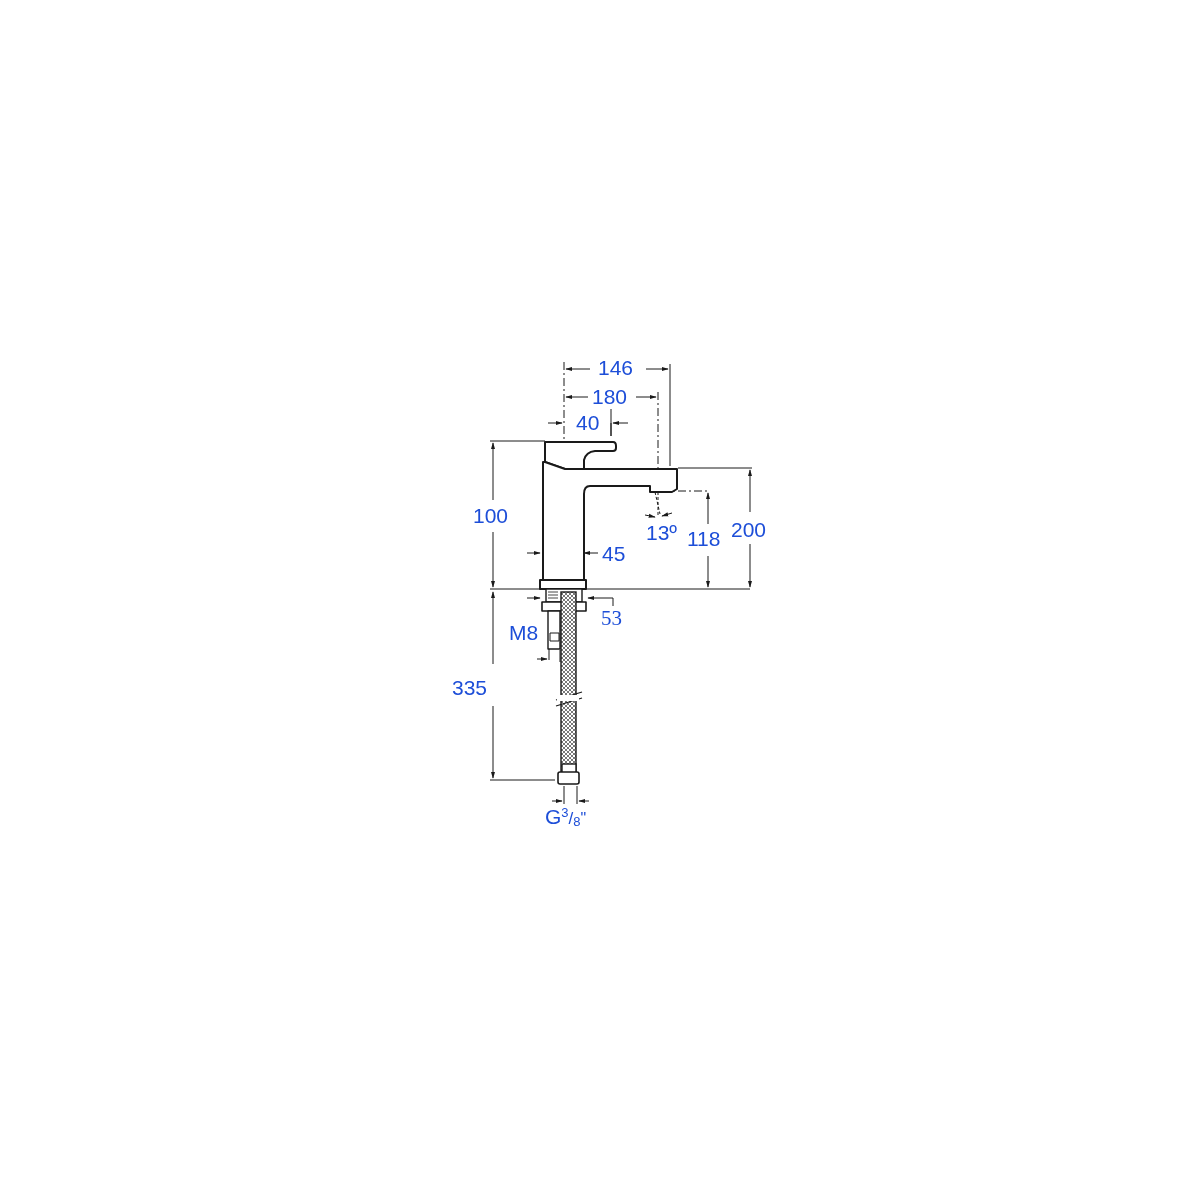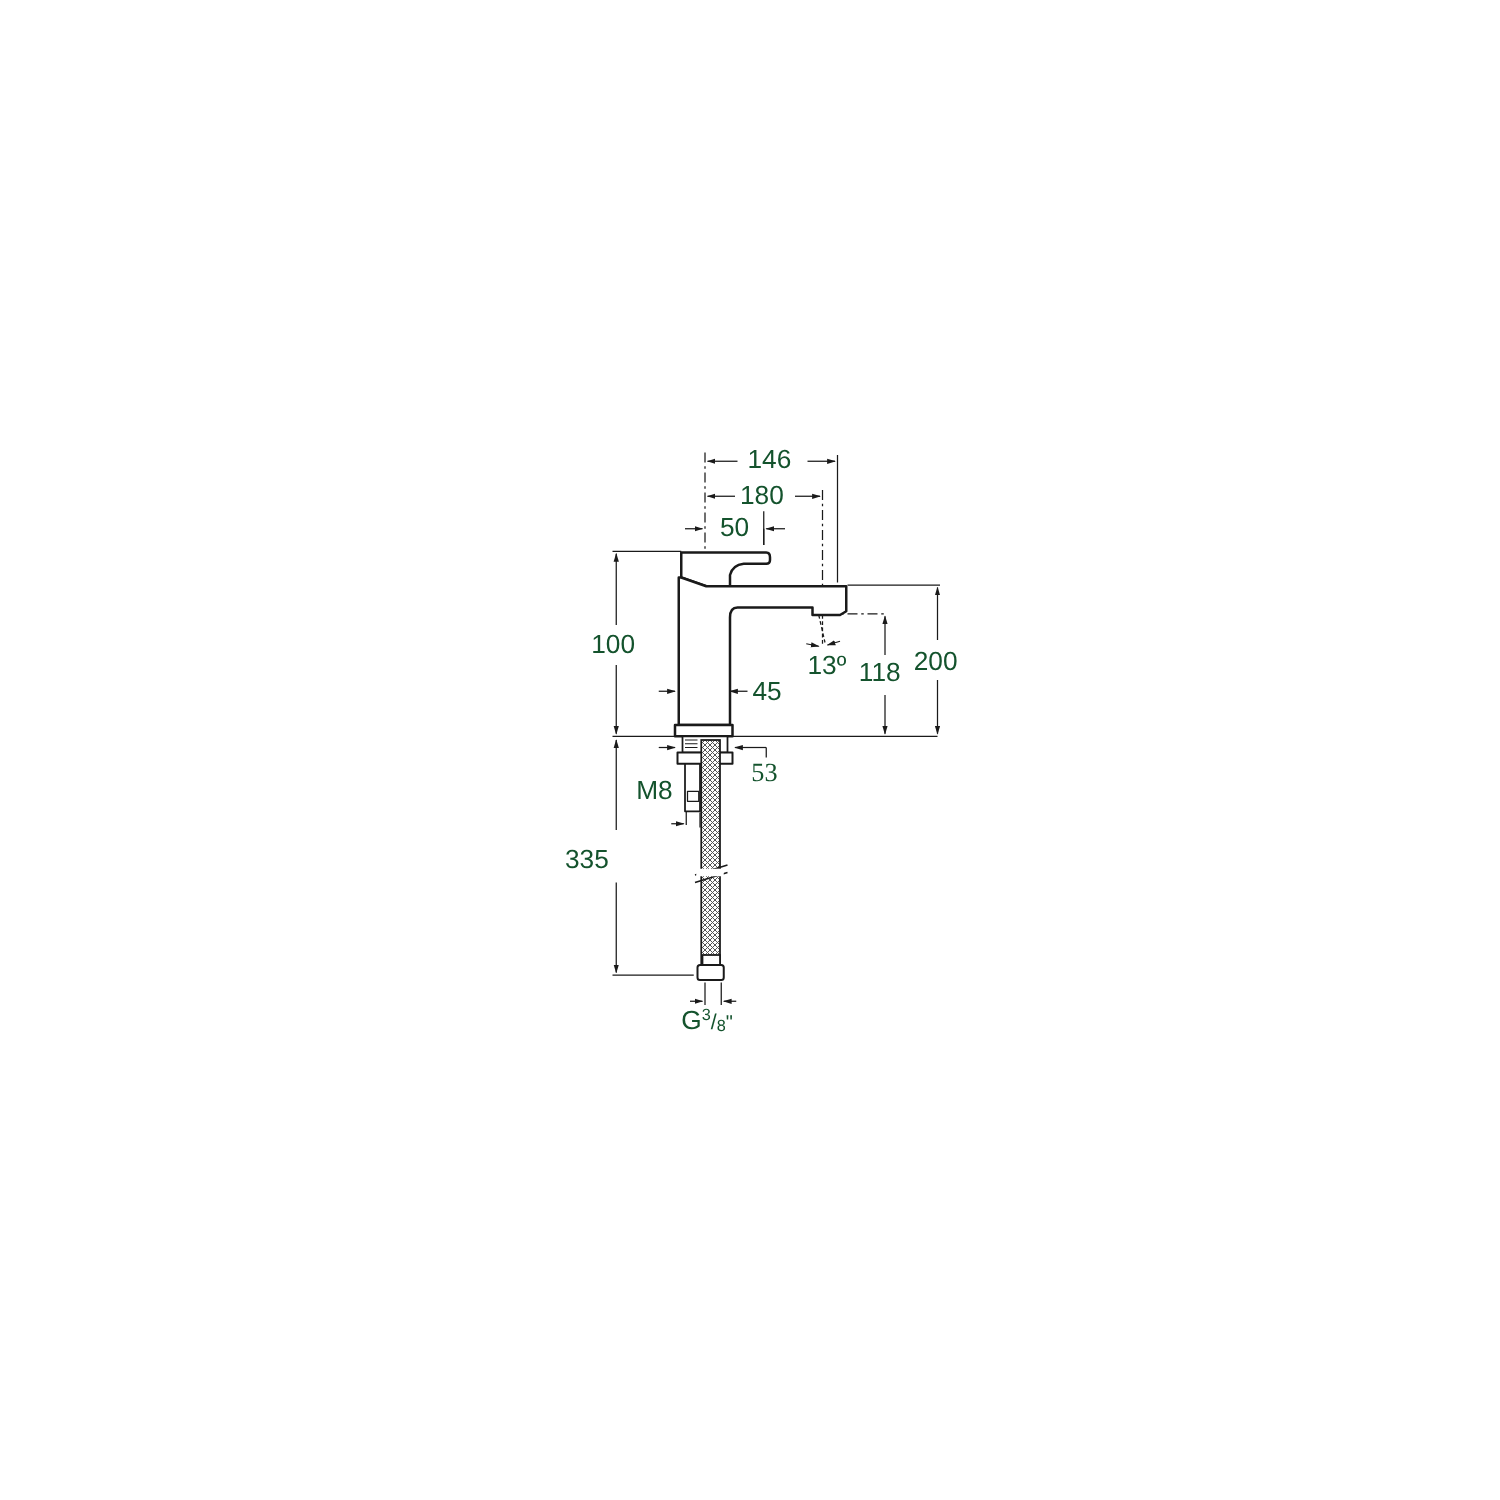--- a/index.html
+++ b/index.html
@@ -1,18 +1,18 @@
 <!DOCTYPE html>
 <html><head>
   <meta charset="utf-8">
   <style>
     html, body { margin: 0; padding: 0; background: #ffffff; }
     body { width: 1200px; height: 1200px; position: relative; overflow: hidden; font-family: "Liberation Sans", sans-serif; }
     #drawing { position: absolute; left: 0; top: 0; width: 1200px; height: 1200px; }
-    .lbl { position: absolute; font-family: "Liberation Sans", sans-serif; font-size: 20px; color: #14532d; line-height: 1; white-space: nowrap; }
+    .lbl { position: absolute; font-family: "Liberation Sans", sans-serif; font-size: 20px; color: #1d4ed8; line-height: 1; white-space: nowrap; }
     .lbl-lg { font-size: 21px; }
     .sup { position: relative; font-size: 13px; top: -7px; }
     .sub8 { font-size: 13px; position: relative; top: 2px; }
   </style>
 </head>
 <body>
 
 <svg id="drawing" viewBox="0 0 1200 1200" xmlns="http://www.w3.org/2000/svg">
   <defs>
     <pattern id="braid" width="4" height="4" patternUnits="userSpaceOnUse">
@@ -108,21 +108,21 @@
 
   <g stroke="#1a1a1a" stroke-width="0.8">
     <line x1="548" y1="592" x2="558" y2="592"></line>
     <line x1="548" y1="595" x2="558" y2="595"></line>
     <line x1="548" y1="598" x2="558" y2="598"></line>
   </g>
 </svg>
 
 <div class="lbl lbl-lg" style="left:598px; top:357px;">146</div>
 <div class="lbl lbl-lg" style="left:592px; top:386px;">180</div>
-<div class="lbl lbl-lg" style="left:576px; top:412px;">50</div>
+<div class="lbl lbl-lg" style="left:576px; top:412px;">40</div>
 <div class="lbl lbl-lg" style="left:473px; top:505px;">100</div>
 <div class="lbl lbl-lg" style="left:646px; top:522px;">13º</div>
 <div class="lbl lbl-lg" style="left:687px; top:502px;margin-top:26px;">118</div>
 <div class="lbl lbl-lg" style="left:731px; top:519px;">200</div>
 <div class="lbl lbl-lg" style="left:602px; top:543px;">45</div>
 <div class="lbl lbl-lg" style="left:601px; top:608px;font-family:Liberation Serif, serif;">53</div>
 <div class="lbl lbl-lg" style="left:509px; top:622px;">M8</div>
 <div class="lbl lbl-lg" style="left:452px; top:677px;text-align:center;">335</div>
 <div class="lbl lbl-lg" style="left:545px; top:806px;">
   <span>G</span><span class="sup">3</span><span style="font-size:17px;">/</span><span class="sub8">8</span><span style="font-size:16px;">"</span>

